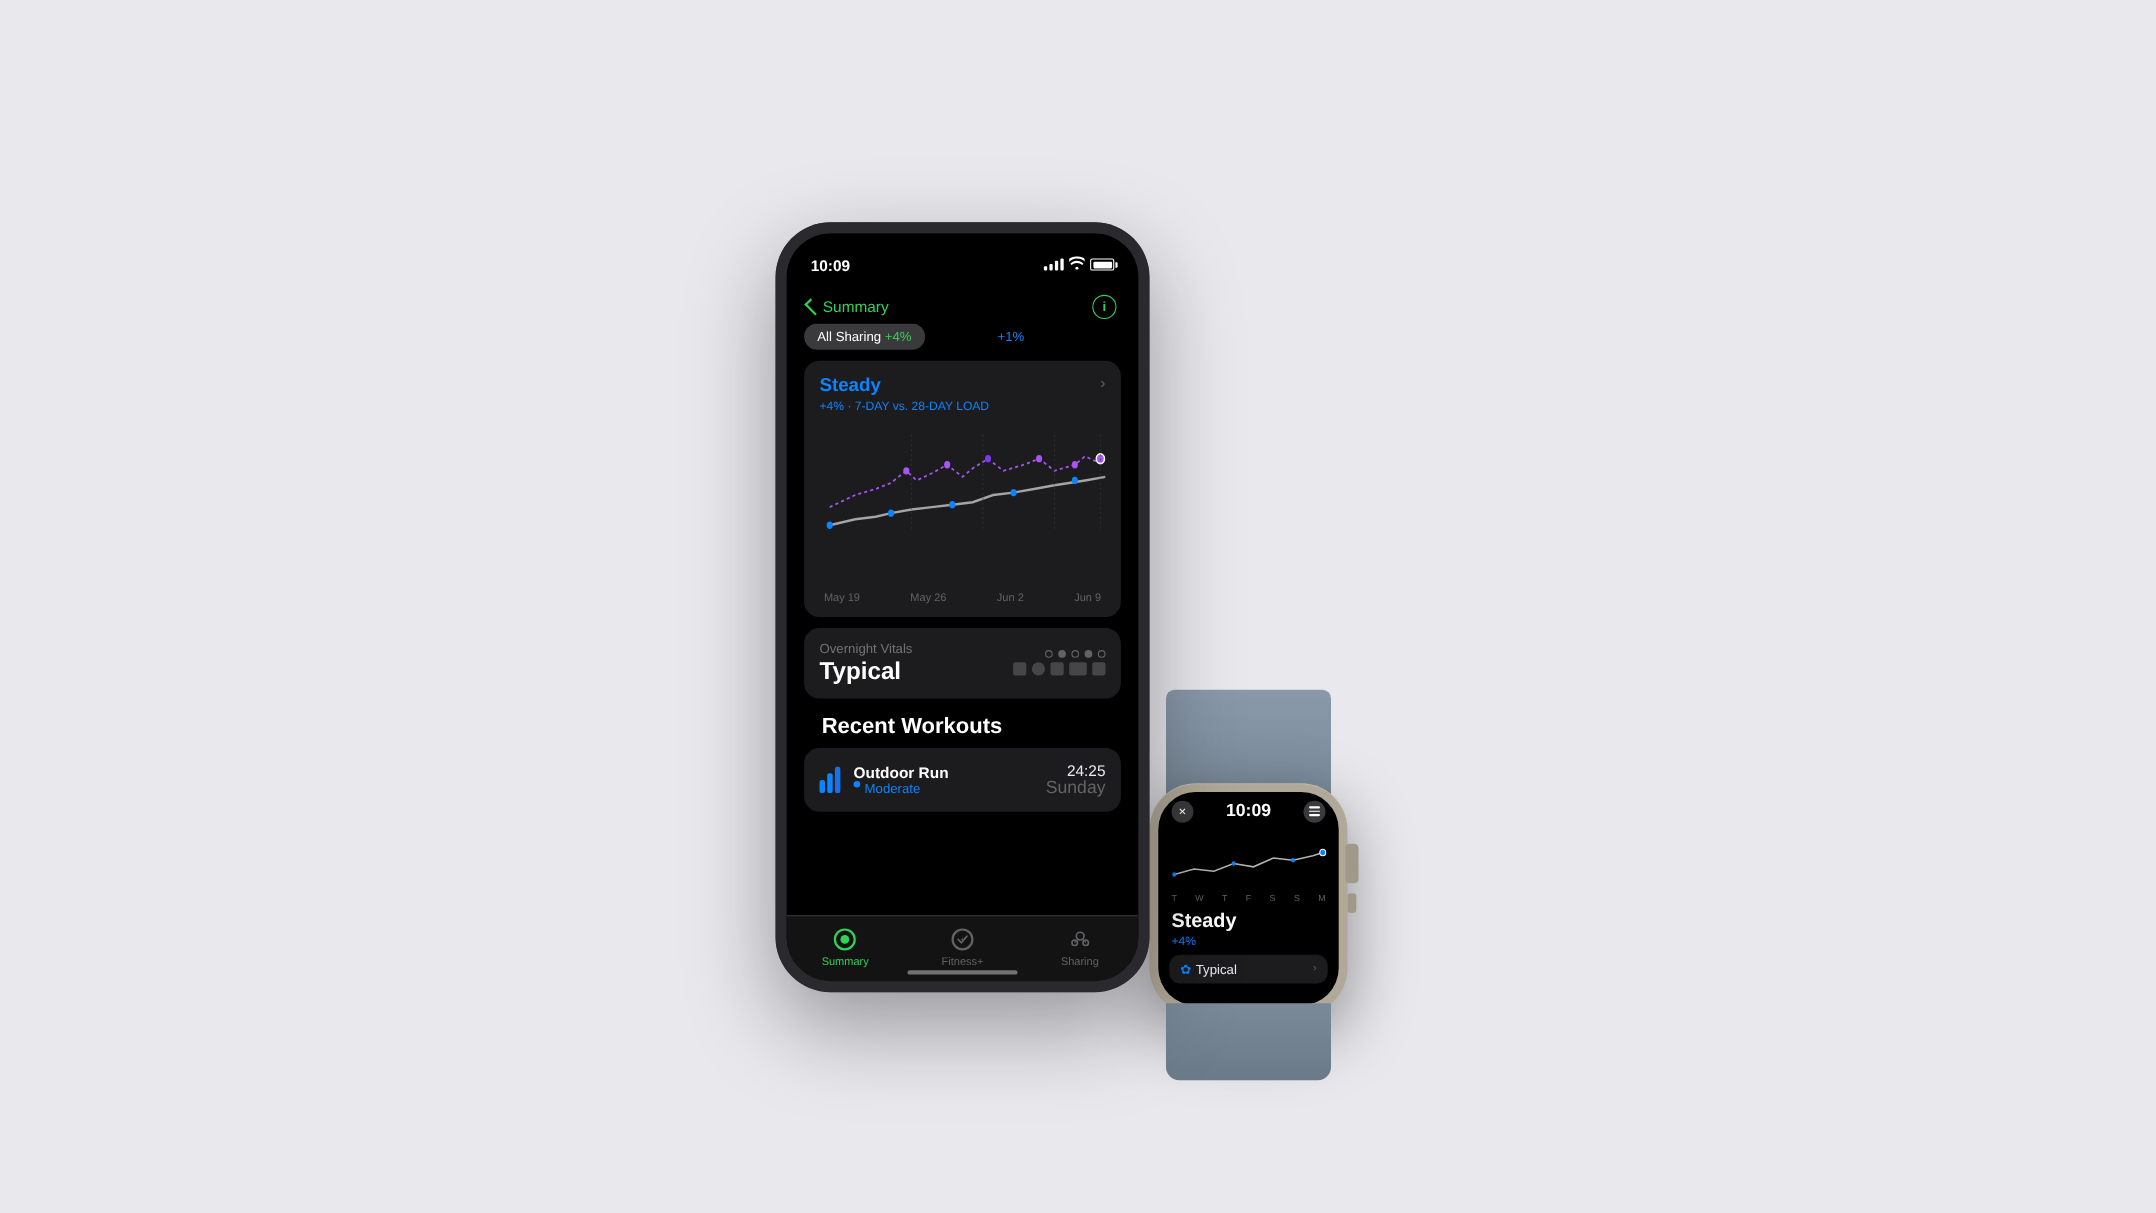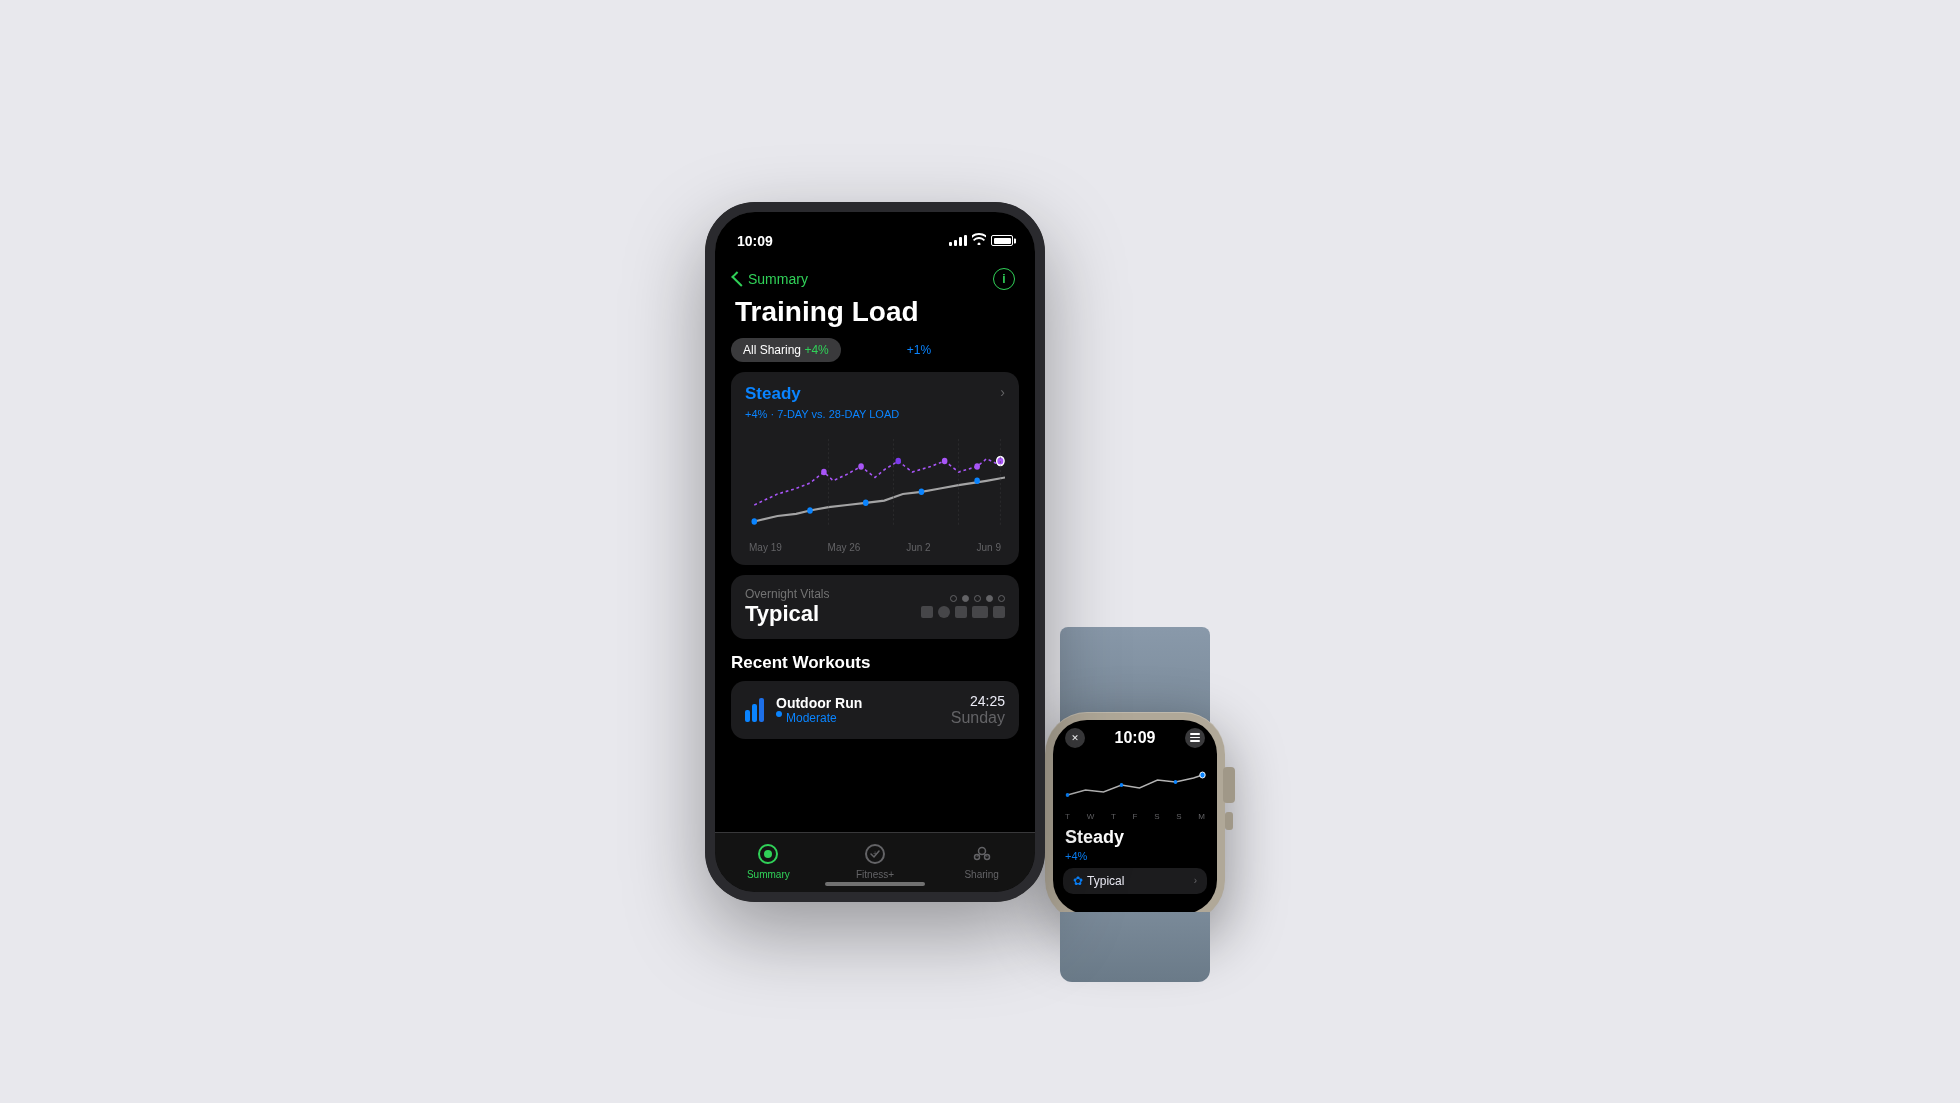--- a/index.html
+++ b/index.html
@@ -241,20 +241,21 @@
       height: 100%;
     }
     .chart-labels {
       display: flex;
       justify-content: space-between;
       padding: 0 4px;
     }
     .chart-label {
       font-size: 10px;
       color: #636366;
+      margin-top: 40px;
     }
 
     
     .vitals-row {
       display: flex;
       align-items: center;
       justify-content: space-between;
     }
     .vitals-left .vitals-title { font-size: 12px; color: #737373; }
     .vitals-left .vitals-value { font-size: 22px; font-weight: 600; color: #fff; }
@@ -284,22 +285,22 @@
     .vitals-small-icon {
       width: 12px;
       height: 12px;
       background: #636366;
       border-radius: 2px;
       opacity: 0.6;
     }
 
     
     .section-title {
-      padding: 4px 16px 8px;
-      font-size: 17px;
+      padding: 4px 32px 8px;
+      font-size: 20px;
       font-weight: 700;
       color: #fff;
     }
     .workout-card {
       background: #1c1c1e;
       border-radius: 14px;
       margin: 0 16px;
       padding: 12px 14px;
       display: flex;
       align-items: center;
@@ -551,21 +552,20 @@
         <div class="nav-bar">
           <div class="back-btn">
             <div class="chevron-left"></div>
             <span>Summary</span>
           </div>
           <div class="info-btn">
             <span>i</span>
           </div>
         </div>
 
-        <div class="page-title">Training Load</div>
 
         <div class="filter-tabs">
           <div class="filter-tab active">
             <span>All Sharing </span><span class="pct-green">+4%</span>
           </div>
           <div class="filter-tab">
             <span>Running </span><span class="pct-blue">+1%</span>
           </div>
           <div class="filter-tab">
             <span>Walking</span>

